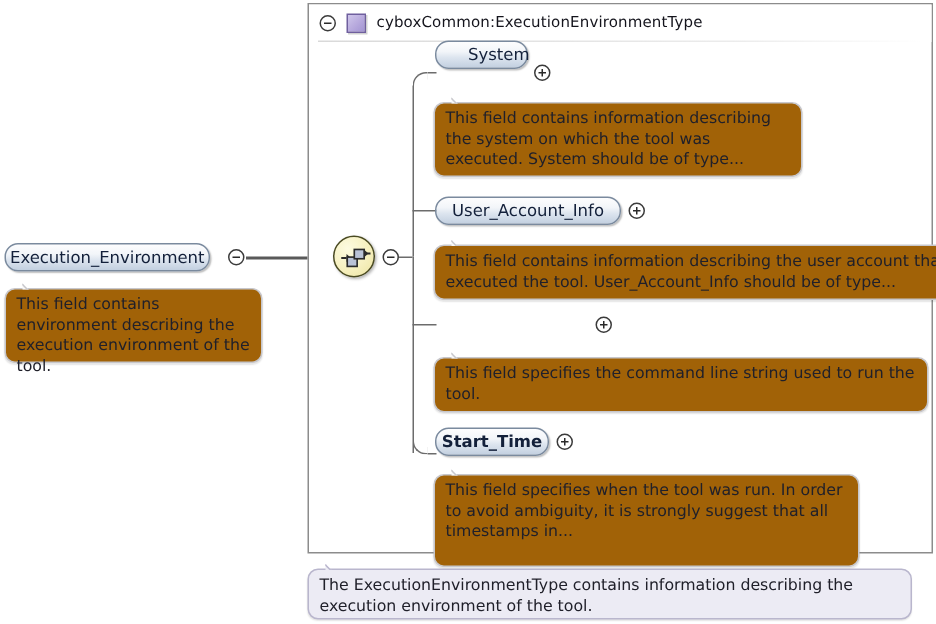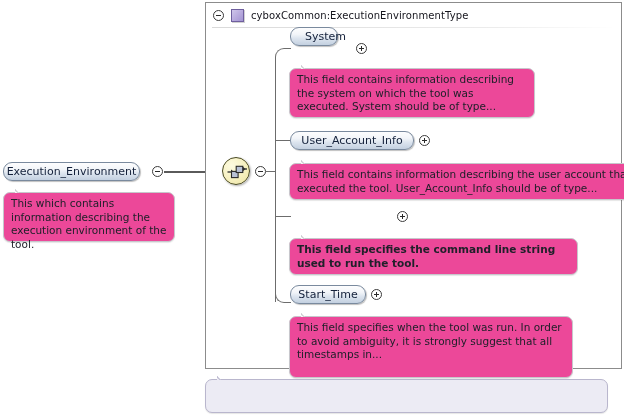--- a/index.html
+++ b/index.html
@@ -35,21 +35,21 @@
     color: #13203a;
     white-space: nowrap;
     line-height: 1;
   }
 
   
   .anno {
     position: absolute;
     border: 1px solid #c7c7cc;
     border-radius: 7px;
-    background: #ec4899;
+    background: #a16207;
     color: #20202a;
     font-size: 10.5px;
     line-height: 13.5px;
     padding: 4px 7px 4px 7px;
     box-shadow: 0 1px 1px rgba(0,0,0,0.10);
   }
   .anno .notch {
     position: absolute;
     top: -5px;
     left: 11px;
@@ -175,21 +175,21 @@
   <div class="pill" id="root-pill" style="left:3px; top:162px; width:137px;">
     <span>Execution_Environment</span>
   </div>
 
   <div class="toggle" id="root-toggle" style="left:152px; top:166px;"></div>
 
   <div class="ln thick" style="left:164px; top:171px; width:58px;"></div>
 
   <div class="anno" id="root-anno" style="left:3px; top:192px; width:172px; height:50px;">
     <span class="notch"></span>
-    <span>This which contains information describing the execution environment of the tool.</span>
+    <span>This field contains environment describing the execution environment of the tool.</span>
   </div>
 
   <div id="type-box">
 
     <div id="type-header">
       <span class="toggle inline" style="position:relative; top:0;"></span>
       <span class="type-swatch"></span>
       <span id="type-title">cyboxCommon:ExecutionEnvironmentType</span>
       <span class="hdr-sep"></span>
     </div>
@@ -221,50 +221,51 @@
   <div class="elbow tl" style="left:275px; top:48px;"></div>
   <div class="ln h" style="left:285px; top:48px; width:6px;"></div>
 
   <div class="ln h" style="left:275px; top:140px; width:16px;"></div>
 
   <div class="ln h" style="left:275px; top:216px; width:16px;"></div>
 
   <div class="elbow bl" style="left:275px; top:293px;"></div>
   <div class="ln h" style="left:285px; top:302px; width:6px;"></div>
 
-  <div class="pill" style="left:290px; top:27px; width:48px;padding-left:32px;">
+  <div class="pill" style="left:290px; top:27px; width:62px;padding-left:32px;">
     <span>System</span>
   </div>
   <div class="toggle plus" style="left:356px; top:43px;"></div>
   <div class="anno" style="left:289px; top:68px; width:246px; height:50px;">
     <span class="notch"></span>
     <span>This field contains information describing the system on which the tool was executed. System should be of type...</span>
   </div>
 
   <div class="pill" style="left:290px; top:131px; width:124px;justify-content:center;">
     <span>User_Account_Info</span>
   </div>
   <div class="toggle plus" style="left:419px; top:135px;"></div>
   <div class="anno" style="left:289px; top:163px; width:375px; height:37px;">
     <span class="notch"></span>
     <span>This field contains information describing the user account that executed the tool. User_Account_Info should be of type...</span>
   </div>
 
   <div class="toggle plus" style="left:397px; top:211px;"></div>
-  <div class="anno" style="left:289px; top:238px; width:289px; height:37px;font-weight:bold;">
+  <div class="anno" style="left:289px; top:238px; width:330px; height:37px;">
     <span class="notch"></span>
     <span>This field specifies the command line string used to run the tool.</span>
   </div>
 
-  <div class="pill" style="left:290px; top:285px; width:76px;">
+  <div class="pill" style="left:290px; top:285px; width:76px;font-weight:bold;">
     <span>Start_Time</span>
   </div>
   <div class="toggle plus" style="left:371px; top:289px;"></div>
   <div class="anno" style="left:289px; top:316px; width:284px; height:62px;">
     <span class="notch"></span>
     <span>This field specifies when the tool was run. In order to avoid ambiguity, it is strongly suggest that all timestamps in...</span>
   </div>
 
   <div class="anno type-doc" style="left:205px; top:379px; width:403px; height:34px;">
     <span class="notch"></span>
+    <span>The ExecutionEnvironmentType contains information describing the execution environment of the tool.</span>
   </div>
 
 </div>
 
 </body></html>

